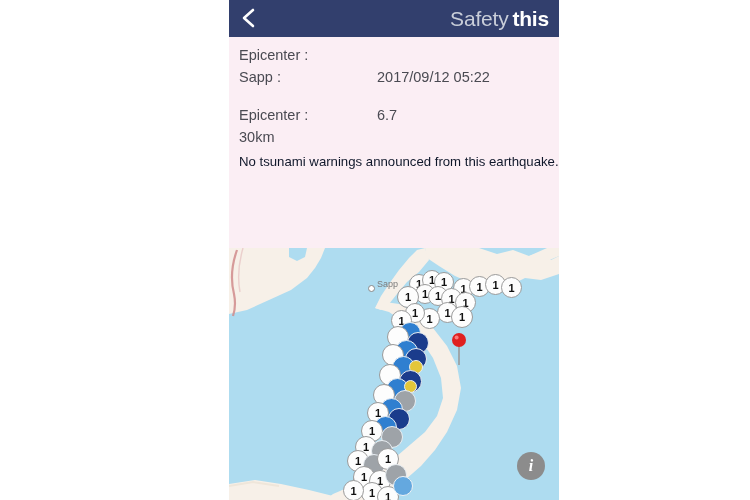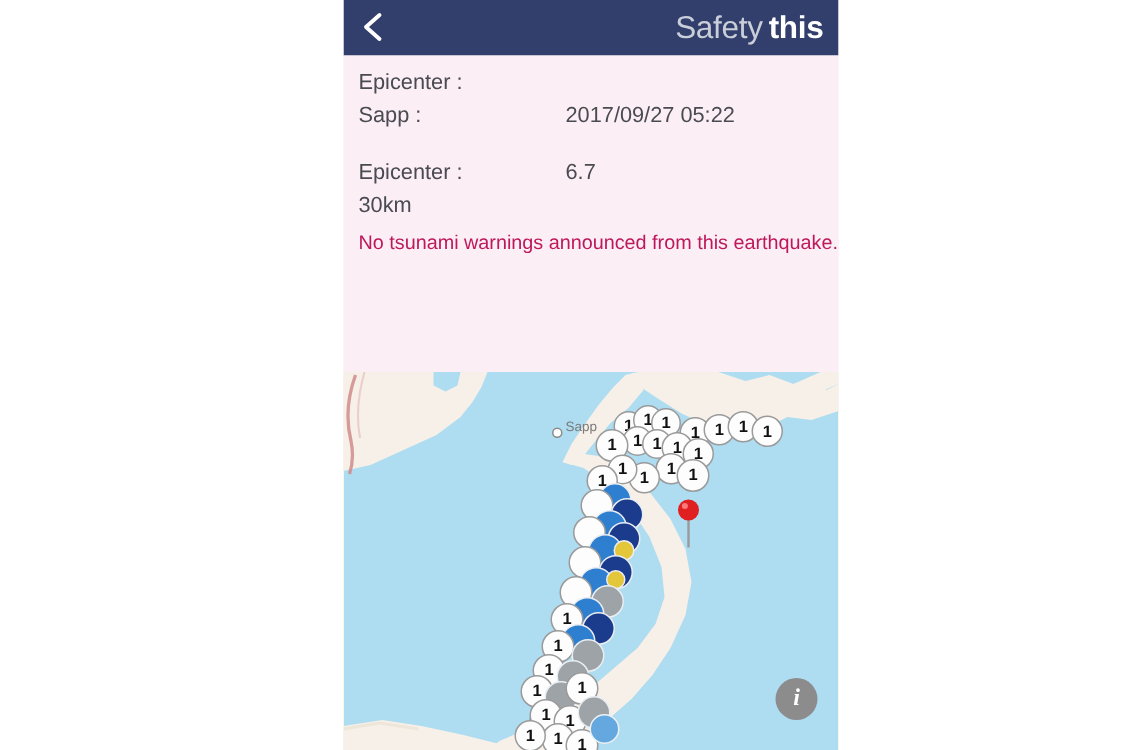--- a/index.html
+++ b/index.html
@@ -109,35 +109,35 @@
   .intensity-link {
     color: #2b3f8f;
     font-size: 15px;
     font-weight: bold;
     text-decoration: underline;
     cursor: pointer;
     line-height: 22px;
   }
 
   #tsunami-note {
-    color: #be185d;
+    color: #0f172a;
     font-size: 13.2px;
     line-height: 20px;
     margin-top: 4px;
     white-space: nowrap;
   }
 
   
   #map {
     position: absolute;
     left: 0;
     top: 248px;
     width: 330px;
     height: 252px;
-    background: #fef9c3;
+    background: #fde047;
     overflow: hidden;
   }
   #map-svg { position:absolute; left:0; top:0; display:block; }
 
   
   #marker-layer {
     position: absolute;
     left: 0; top: 0;
     width: 330px;
     height: 252px;
@@ -231,21 +231,21 @@
     </div>
 
     <div id="info-panel">
 
       <div class="info-row">
         <span class="info-label">Epicenter :</span>
       </div>
 
       <div class="info-row">
         <span class="info-label">Sapp :</span>
-        <span class="info-value">2017/09/27 05:22</span>
+        <span class="info-value">2017/09/12 05:22</span>
       </div>
 
       <div class="row-gap"></div>
 
 
       <div class="row-gap"></div>
 
       <div class="info-row">
         <span class="info-label">Epicenter :</span>
         <span class="info-value">6.7</span>

